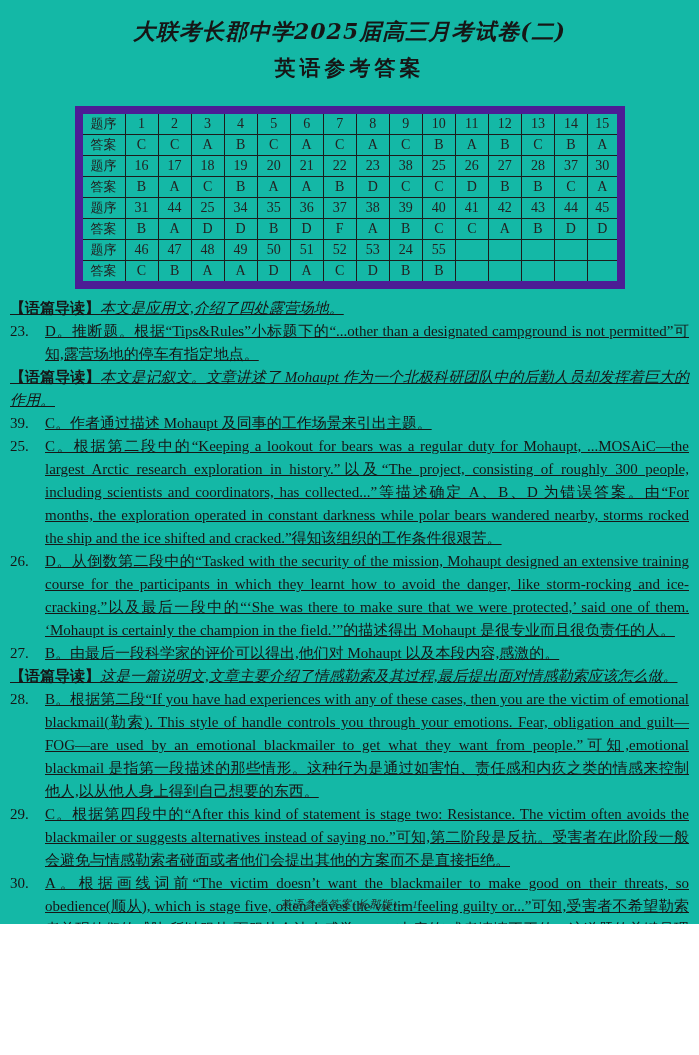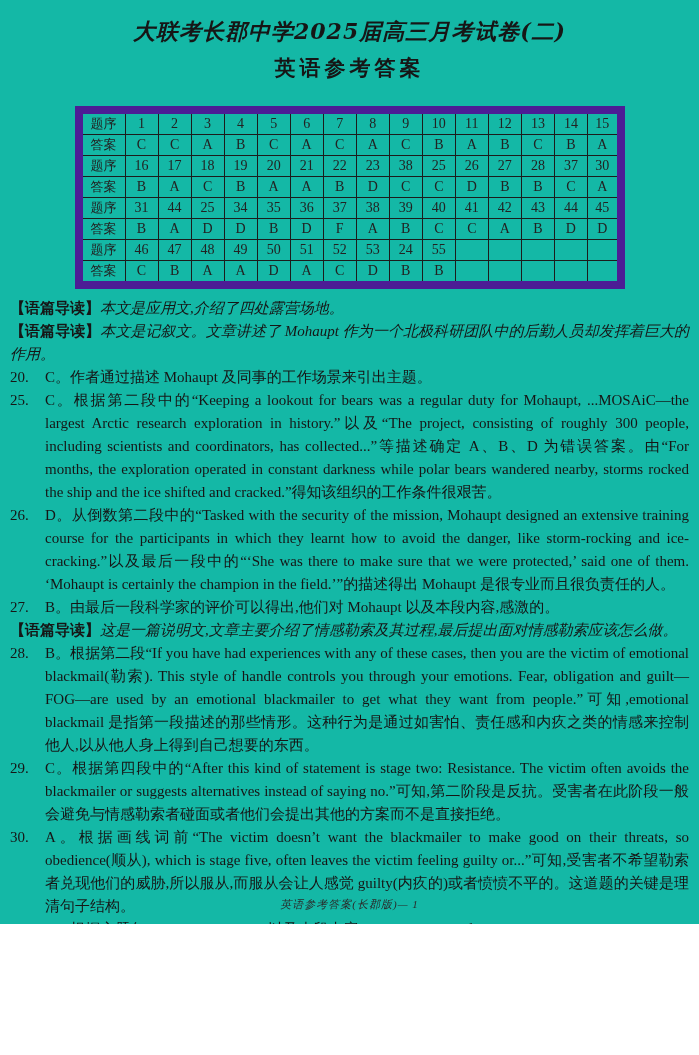--- a/index.html
+++ b/index.html
@@ -28,21 +28,21 @@
   table.answers td {
     border:1px solid #1c1c1c; height:20px; padding:0;
     text-align:center; vertical-align:middle;
     font-size:14px; line-height:20px; color:#222;
   }
   table.answers td.lbl {
     width:42px; font-size:13px; letter-spacing:0;
     font-family:"Liberation Serif","DejaVu Serif",serif;
   }
   .content { margin-top:8px; font-size:15px; line-height:23px; text-align:justify; }
-  .content p { margin:0; }
+  .content p { margin:0;text-decoration:underline; }
   p.guide { }
   .guide-tag {
     font-weight:700;
     font-family:"DejaVu Sans","Liberation Sans",sans-serif;
     letter-spacing:0;
   }
   .guide-text { font-style:italic; }
   p.item { padding-left:35px; text-indent:-35px; }
   .num { display:inline-block; width:35px; text-indent:0; }
   .footer {
@@ -202,22 +202,23 @@
           <td></td>
           <td></td>
           <td></td>
           <td></td>
         </tr>
       </tbody>
   </table>
 
   <div class="content" id="sections">
       <p class="guide"><span class="guide-tag">【语篇导读】</span><span class="guide-text">本文是应用文,介绍了四处露营场地。</span></p>
+      <p class="item"><span class="num">23.</span><span class="item-text">D。推断题。根据“Tips&amp;Rules”小标题下的“...other than a designated campground is not permitted”可知,露营场地的停车有指定地点。</span></p>
       <p class="guide"><span class="guide-tag">【语篇导读】</span><span class="guide-text">本文是记叙文。文章讲述了 Mohaupt 作为一个北极科研团队中的后勤人员却发挥着巨大的作用。</span></p>
-      <p class="item"><span class="num">20.</span><span class="item-text">C。作者通过描述 Mohaupt 及同事的工作场景来引出主题。</span></p>
+      <p class="item"><span class="num">39.</span><span class="item-text">C。作者通过描述 Mohaupt 及同事的工作场景来引出主题。</span></p>
       <p class="item"><span class="num">25.</span><span class="item-text">C。根据第二段中的“Keeping a lookout for bears was a regular duty for Mohaupt, ...MOSAiC—the largest Arctic research exploration in history.”以及“The project, consisting of roughly 300 people, including scientists and coordinators, has collected...”等描述确定 A、B、D 为错误答案。由“For months, the exploration operated in constant darkness while polar bears wandered nearby, storms rocked the ship and the ice shifted and cracked.”得知该组织的工作条件很艰苦。</span></p>
       <p class="item"><span class="num">26.</span><span class="item-text">D。从倒数第二段中的“Tasked with the security of the mission, Mohaupt designed an extensive training course for the participants in which they learnt how to avoid the danger, like storm-rocking and ice-cracking.”以及最后一段中的“‘She was there to make sure that we were protected,’ said one of them. ‘Mohaupt is certainly the champion in the field.’”的描述得出 Mohaupt 是很专业而且很负责任的人。</span></p>
       <p class="item"><span class="num">27.</span><span class="item-text">B。由最后一段科学家的评价可以得出,他们对 Mohaupt 以及本段内容,感激的。</span></p>
       <p class="guide"><span class="guide-tag">【语篇导读】</span><span class="guide-text">这是一篇说明文,文章主要介绍了情感勒索及其过程,最后提出面对情感勒索应该怎么做。</span></p>
       <p class="item"><span class="num">28.</span><span class="item-text">B。根据第二段“If you have had experiences with any of these cases, then you are the victim of emotional blackmail(勒索). This style of handle controls you through your emotions. Fear, obligation and guilt—FOG—are used by an emotional blackmailer to get what they want from people.”可知,emotional blackmail 是指第一段描述的那些情形。这种行为是通过如害怕、责任感和内疚之类的情感来控制他人,以从他人身上得到自己想要的东西。</span></p>
       <p class="item"><span class="num">29.</span><span class="item-text">C。根据第四段中的“After this kind of statement is stage two: Resistance. The victim often avoids the blackmailer or suggests alternatives instead of saying no.”可知,第二阶段是反抗。受害者在此阶段一般会避免与情感勒索者碰面或者他们会提出其他的方案而不是直接拒绝。</span></p>
       <p class="item"><span class="num">30.</span><span class="item-text">A。根据画线词前“The victim doesn’t want the blackmailer to make good on their threats, so obedience(顺从), which is stage five, often leaves the victim feeling guilty or...”可知,受害者不希望勒索者兑现他们的威胁,所以服从,而服从会让人感觉 guilty(内疚的)或者愤愤不平的。这道题的关键是理清句子结构。</span></p>
       <p class="item"><span class="num">31.</span><span class="item-text">B。根据主题句“What can you do?”以及本段内容“First, recognize if you are being pressured, threatened or controlled. Stay calm, so you can consider other possibilities. Identify your triggers; don’t be pressured into an</span></p>
     </div>
 

